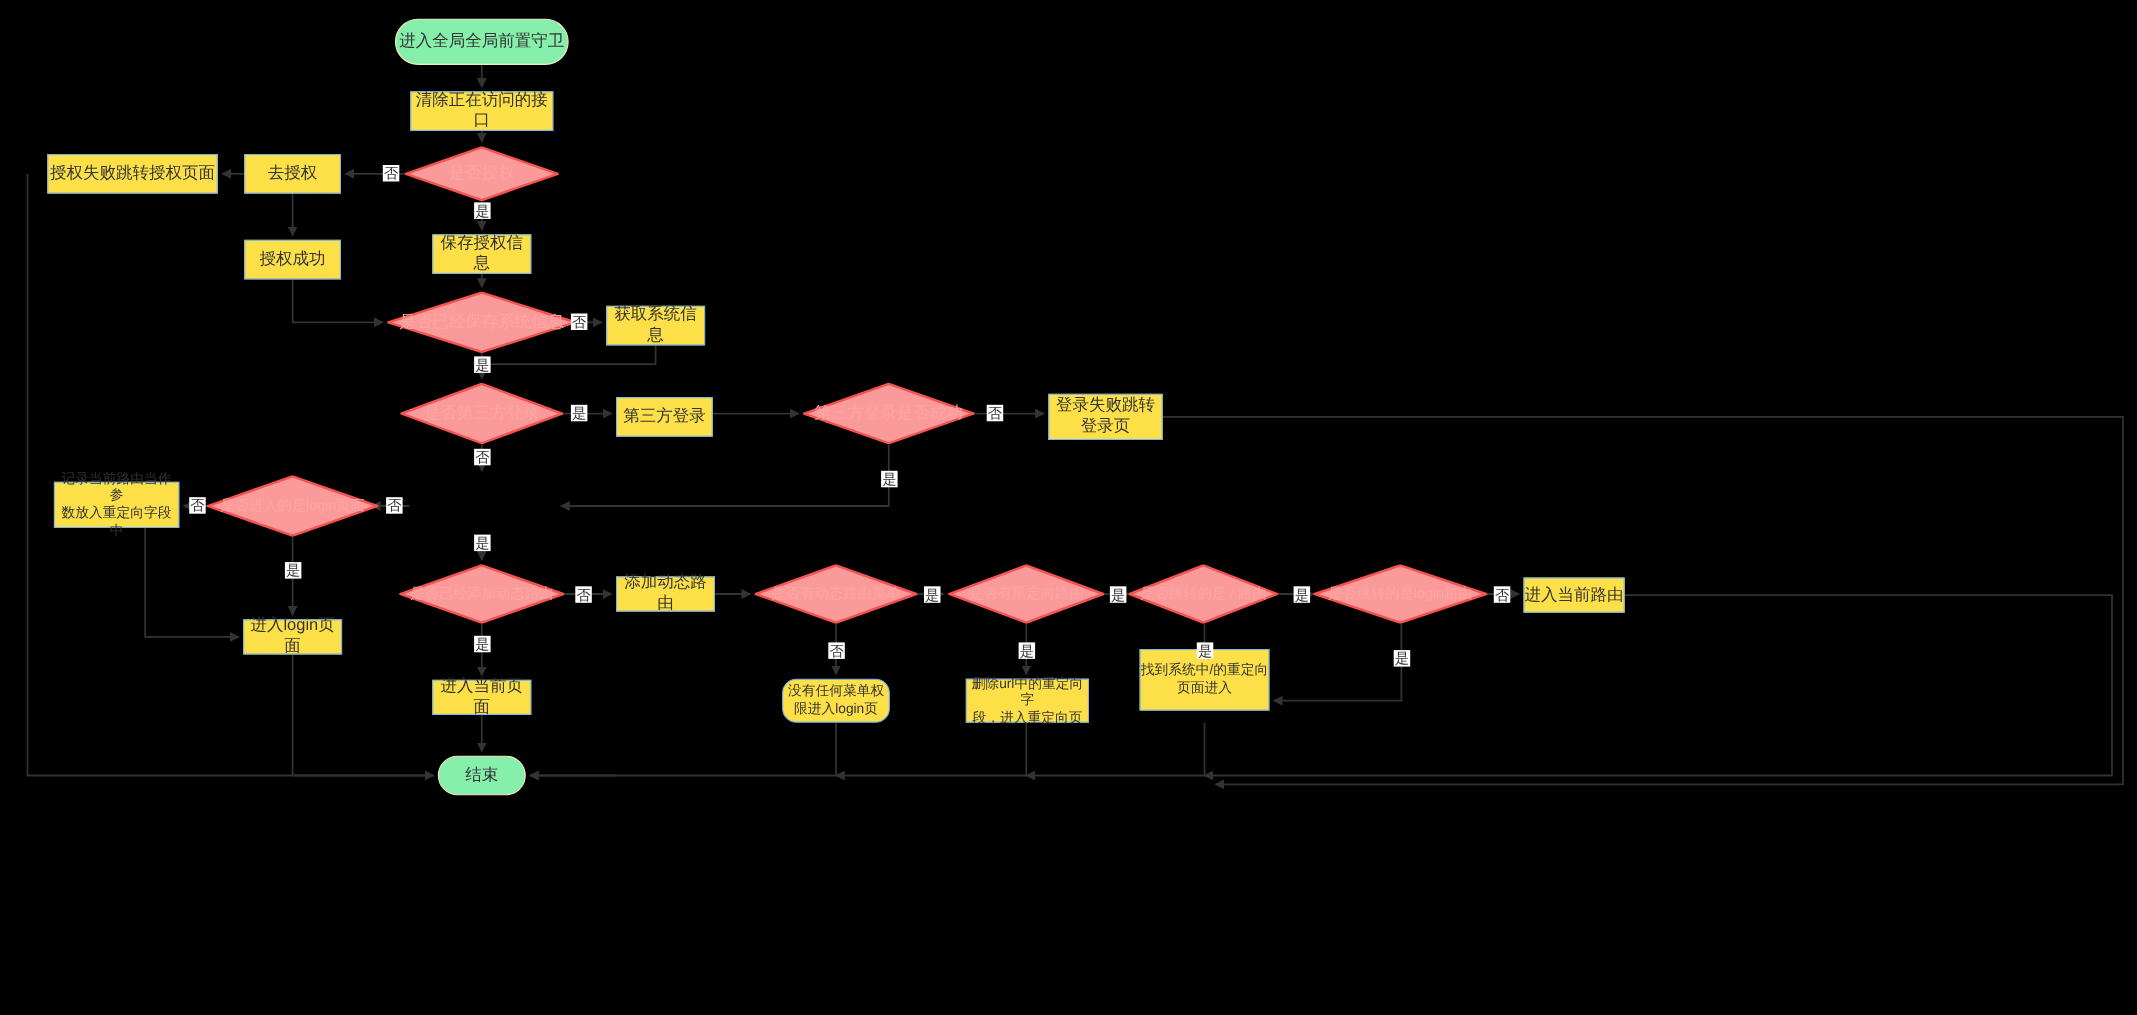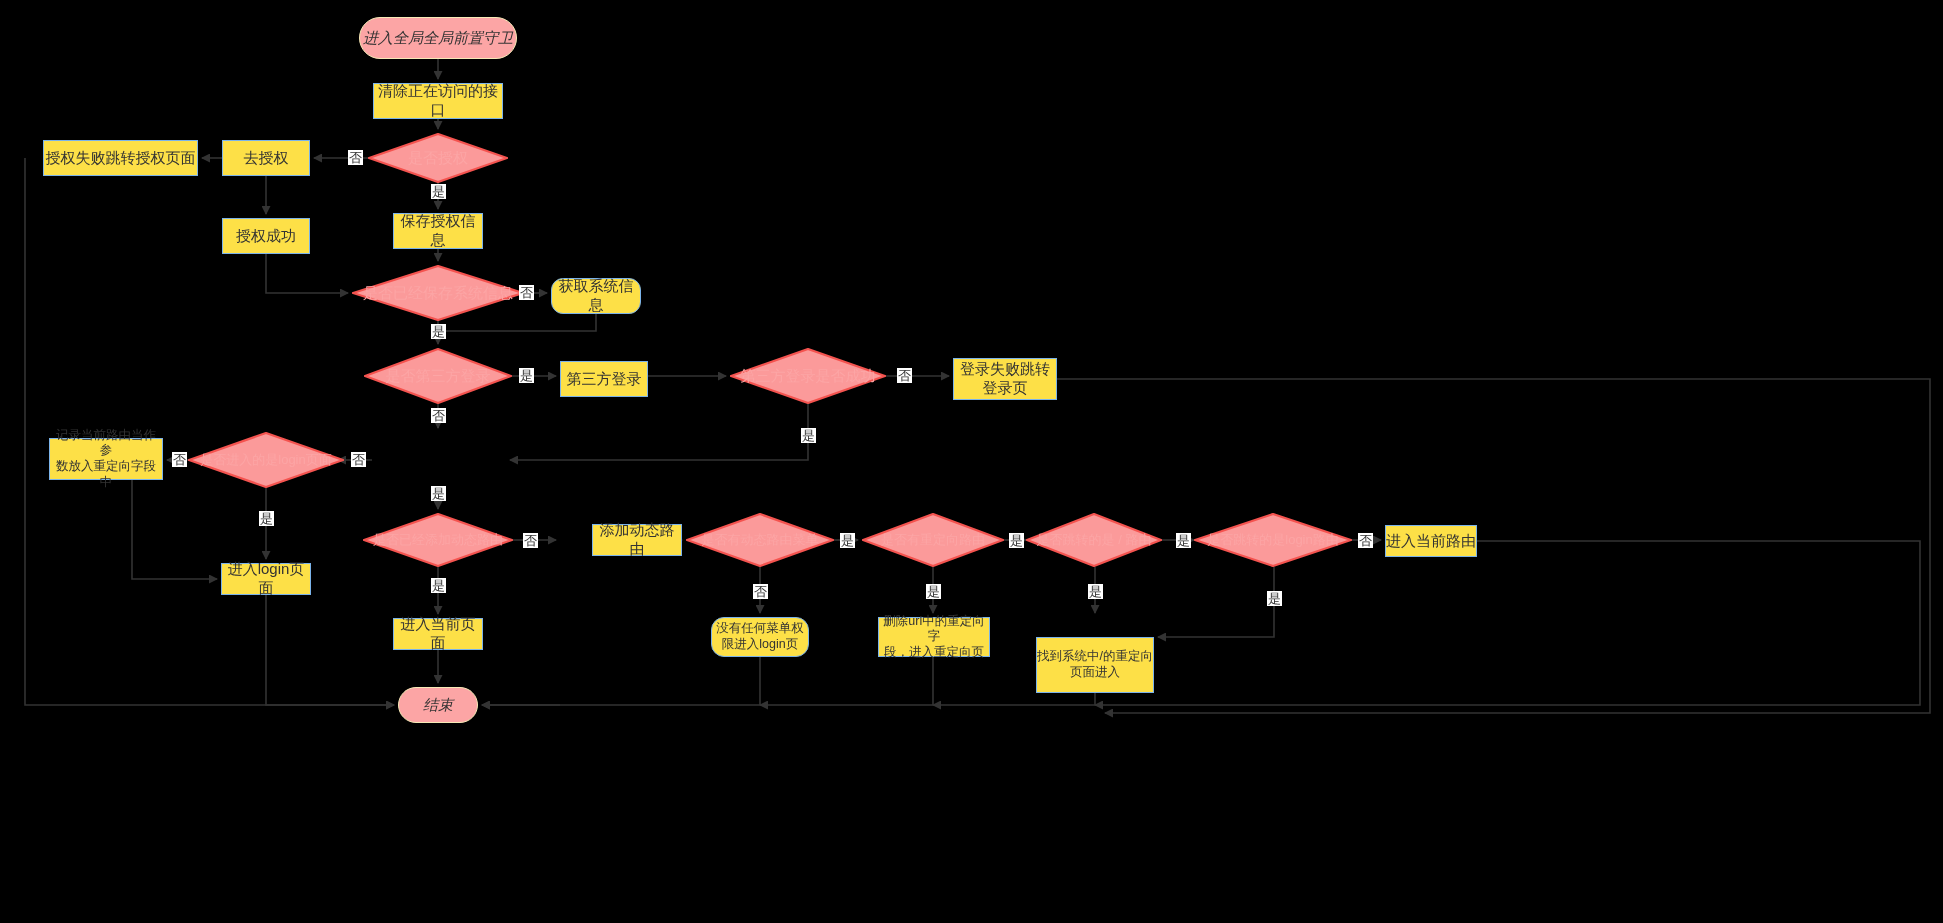--- a/index.html
+++ b/index.html
@@ -1,21 +1,21 @@
 <!DOCTYPE html>
 <html><head>
 <meta charset="utf-8">
 <style>
   html,body{margin:0;padding:0;background:#000;}
   body{width:1943px;height:923px;overflow:hidden;font-family:"Liberation Sans","DejaVu Sans",sans-serif;}
   #stage{position:relative;width:1943px;height:923px;background:#000;}
   svg#wires{position:absolute;left:0;top:0;width:1943px;height:923px;}
   .node{position:absolute;box-sizing:border-box;display:flex;align-items:center;justify-content:center;text-align:center;color:#333;font-size:15px;line-height:1.25;}
   .proc{background:#fde047;border:1.3px solid #7bb3ea;}
-  .term{background:#fca5a5;border:1.3px solid #f6e9b6;border-radius:26px;font-style:italic;}
+  .term{background:#86efac;border:1.3px solid #f6e9b6;border-radius:26px;}
   .dec{background:transparent;border:none;color:#fca5a5;}
   .dec .dectext{position:relative;z-index:3;padding:0 6px;white-space:nowrap;}
   .decshape{position:absolute;left:0;top:0;width:100%;height:100%;z-index:1;}
   .elab{position:absolute;background:#fff;color:#333;font-size:13px;line-height:1;padding:1px 1px;z-index:5;}
 </style>
 </head>
 <body>
 
 <div id="stage">
 
@@ -142,21 +142,21 @@
     <span>保存授权信息</span>
   </div>
 
   <div class="node dec" style="left:352px;top:265px;width:172px;height:56px;">
     <svg class="decshape" viewBox="0 0 172 56" preserveAspectRatio="none">
         <polygon points="86,1 171,28 86,55 1,28" fill="#fb9a9a" stroke="#f4534f" stroke-width="2.2"></polygon>
       </svg>
     <span class="dectext">是否已经保存系统信息</span>
   </div>
 
-  <div class="node proc" style="left:551px;top:278px;width:90px;height:36px;border-radius:12px;">
+  <div class="node proc" style="left:551px;top:278px;width:90px;height:36px;">
     <span>获取系统信息</span>
   </div>
 
   <div class="node dec" style="left:364px;top:348px;width:148px;height:56px;">
     <svg class="decshape" viewBox="0 0 148 56" preserveAspectRatio="none">
         <polygon points="74,1 147,28 74,55 1,28" fill="#fb9a9a" stroke="#f4534f" stroke-width="2.2"></polygon>
       </svg>
     <span class="dectext">是否第三方登录</span>
   </div>
 
@@ -193,21 +193,21 @@
     <span>进入login页面</span>
   </div>
 
   <div class="node dec" style="left:363px;top:513px;width:150px;height:54px;">
     <svg class="decshape" viewBox="0 0 150 54" preserveAspectRatio="none">
         <polygon points="75,1 149,27 75,53 1,27" fill="#fb9a9a" stroke="#f4534f" stroke-width="2.2"></polygon>
       </svg>
     <span class="dectext" style="font-size:13px;">是否已经添加动态路由</span>
   </div>
 
-  <div class="node proc" style="left:560px;top:524px;width:90px;height:32px;margin-left:32px;">
+  <div class="node proc" style="left:560px;top:524px;width:90px;height:32px;">
     <span>添加动态路由</span>
   </div>
 
   <div class="node dec" style="left:686px;top:513px;width:148px;height:54px;">
     <svg class="decshape" viewBox="0 0 148 54" preserveAspectRatio="none">
         <polygon points="74,1 147,27 74,53 1,27" fill="#fb9a9a" stroke="#f4534f" stroke-width="2.2"></polygon>
       </svg>
     <span class="dectext" style="font-size:13px;">是否有动态路由菜单</span>
   </div>
 
@@ -239,21 +239,21 @@
   <div class="node proc" style="left:711px;top:617px;width:98px;height:40px;white-space:pre-line;font-size:12.5px;border-radius:13px;">
     <span>没有任何菜单权
 限进入login页</span>
   </div>
 
   <div class="node proc" style="left:878px;top:617px;width:112px;height:40px;white-space:pre-line;font-size:12.5px;">
     <span>删除url中的重定向字
 段，进入重定向页</span>
   </div>
 
-  <div class="node proc" style="left:1036px;top:637px;width:118px;height:56px;white-space:pre-line;font-size:12.5px;">
+  <div class="node proc" style="left:1036px;top:590px;width:118px;height:56px;white-space:pre-line;font-size:12.5px;">
     <span>找到系统中/的重定向
 页面进入</span>
   </div>
 
   <div class="node proc" style="left:393px;top:618px;width:90px;height:32px;">
     <span>进入当前页面</span>
   </div>
 
   <div class="node term" style="left:398px;top:687px;width:80px;height:36px;align-items:center;">
     <span>结束</span>

